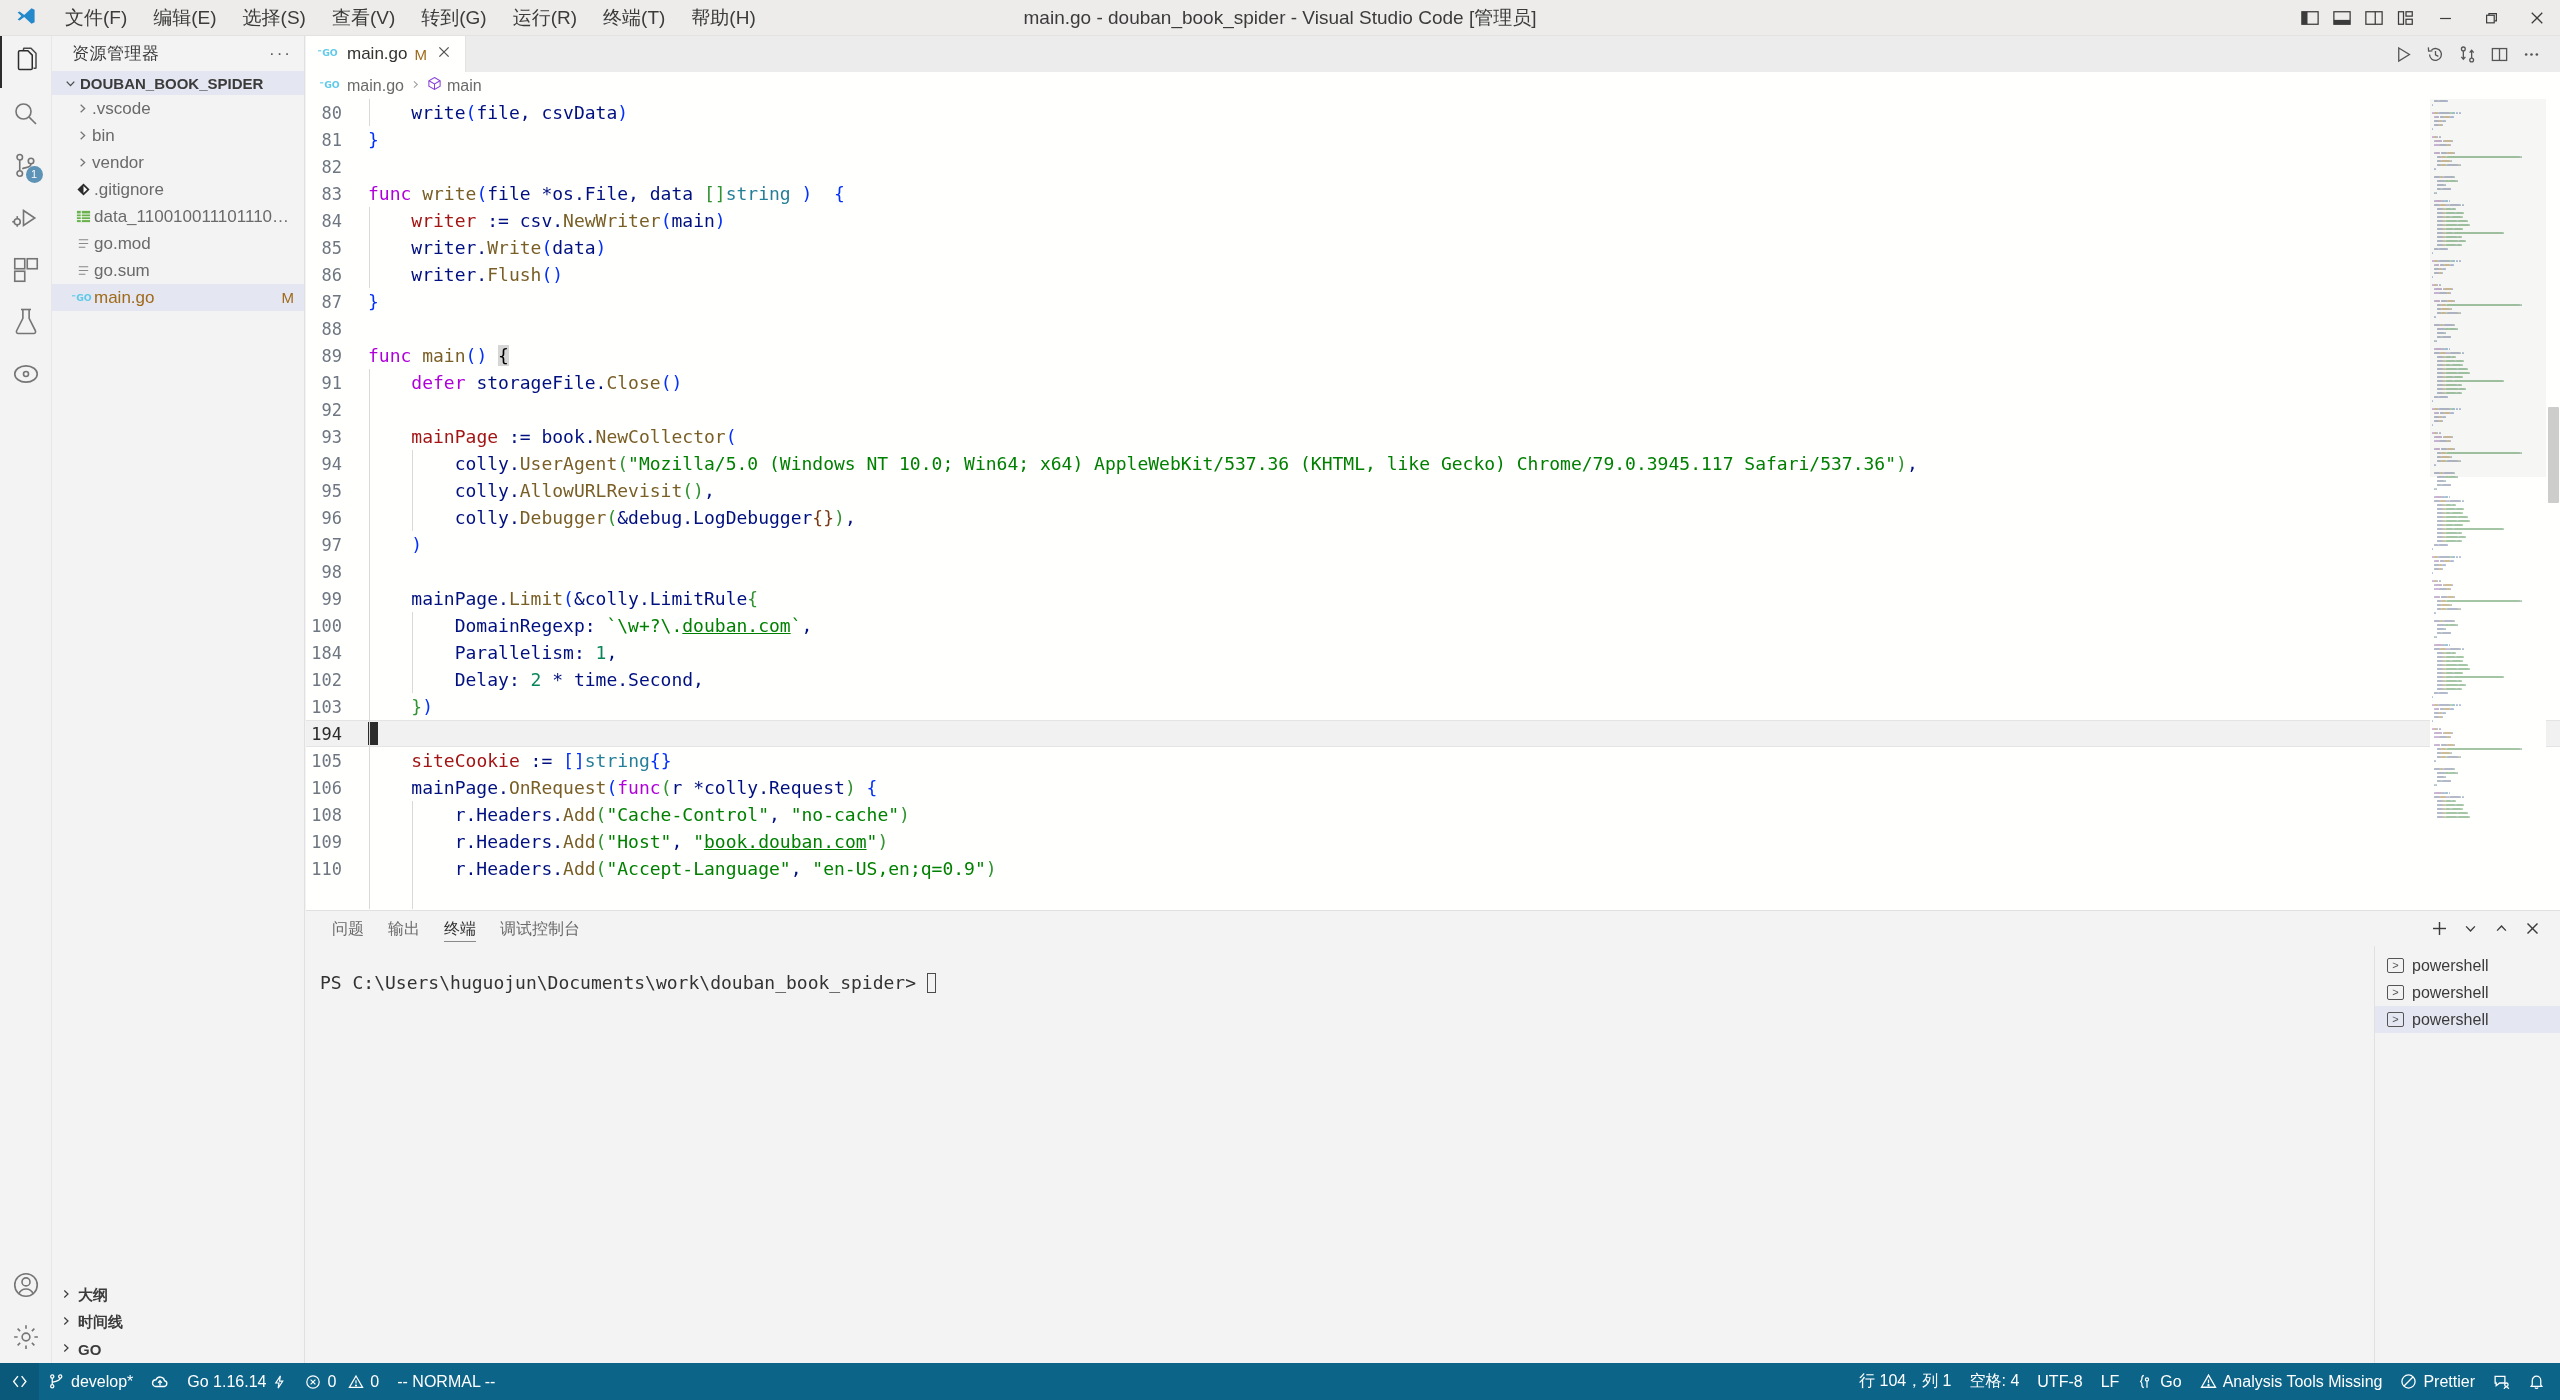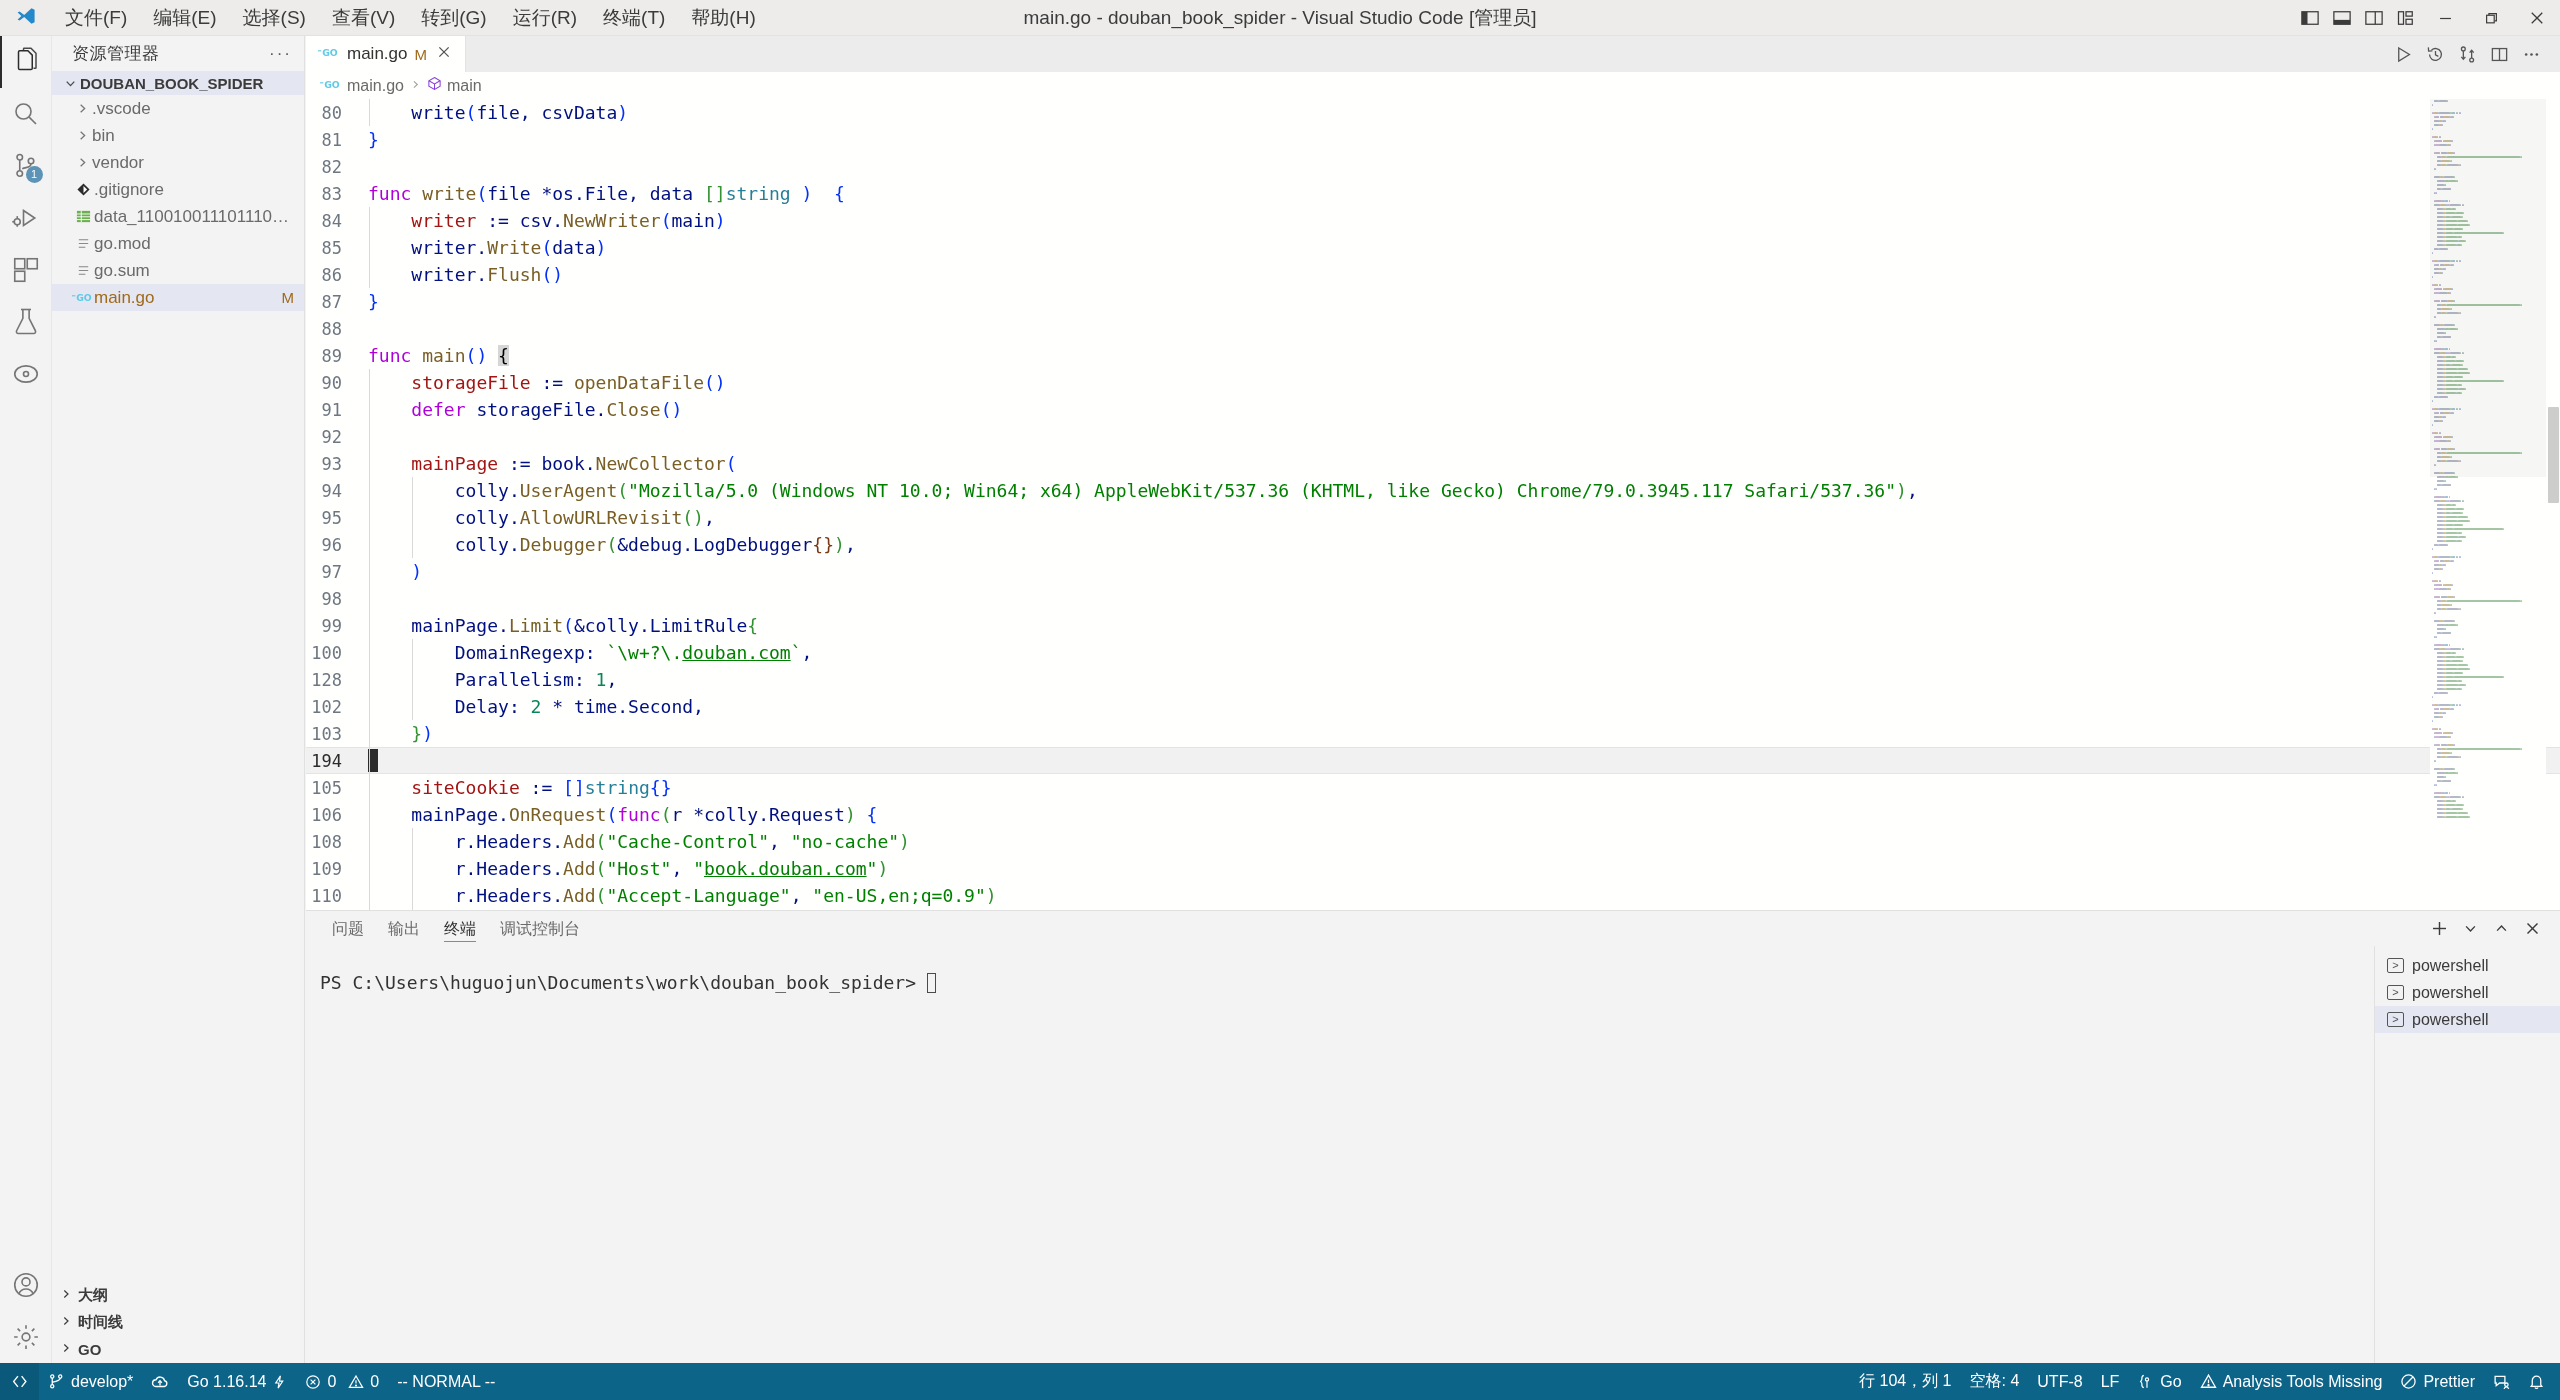--- a/index.html
+++ b/index.html
@@ -597,32 +597,31 @@
         <div class="cline"><span class="lnum">80</span><span class="ctext"><span class="va">    write</span><span class="p1">(</span><span class="va">file, csvData</span><span class="p1">)</span></span><span class="ig" style="left: 63px;"></span></div>
         <div class="cline"><span class="lnum">81</span><span class="ctext"><span class="p1">}</span></span></div>
         <div class="cline"><span class="lnum">82</span><span class="ctext"></span></div>
         <div class="cline"><span class="lnum">83</span><span class="ctext"><span class="k">func </span><span class="fn">write</span><span class="p1">(</span><span class="va">file *os.File, data </span><span class="p2">[]</span><span class="ty">string</span><span class="va"> </span><span class="p1">)</span><span class="va">  </span><span class="p1">{</span></span></div>
         <div class="cline"><span class="lnum">84</span><span class="ctext"><span class="va">    </span><span class="pv">writer</span><span class="va"> := csv.</span><span class="fn">NewWriter</span><span class="p1">(</span><span class="va">main</span><span class="p1">)</span></span><span class="ig" style="left: 63px;"></span></div>
         <div class="cline"><span class="lnum">85</span><span class="ctext"><span class="va">    writer.</span><span class="fn">Write</span><span class="p1">(</span><span class="va">data</span><span class="p1">)</span></span><span class="ig" style="left: 63px;"></span></div>
         <div class="cline"><span class="lnum">86</span><span class="ctext"><span class="va">    writer.</span><span class="fn">Flush</span><span class="p1">()</span></span><span class="ig" style="left: 63px;"></span></div>
         <div class="cline"><span class="lnum">87</span><span class="ctext"><span class="p1">}</span></span></div>
         <div class="cline"><span class="lnum">88</span><span class="ctext"></span></div>
         <div class="cline"><span class="lnum">89</span><span class="ctext"><span class="k">func </span><span class="fn">main</span><span class="p1">()</span><span class="va"> </span><span class="pu sel-brace">{</span></span></div>
-        <div class="cline"><span class="lnum">90</span><span class="ctext"><span class="va">    </span><span class="pv">storageFile</span><span class="va"> := </span><span class="fn">openDataFile</span><span class="p1">()</span></span><span class="ig" style="left: 63px;"></span></div>
         <div class="cline"><span class="lnum">91</span><span class="ctext"><span class="va">    </span><span class="k">defer</span><span class="va"> storageFile.</span><span class="fn">Close</span><span class="p1">()</span></span><span class="ig" style="left: 63px;"></span></div>
         <div class="cline"><span class="lnum">92</span><span class="ctext"></span><span class="ig" style="left: 63px;"></span></div>
         <div class="cline"><span class="lnum">93</span><span class="ctext"><span class="va">    </span><span class="pv">mainPage</span><span class="va"> := book.</span><span class="fn">NewCollector</span><span class="p1">(</span></span><span class="ig" style="left: 63px;"></span></div>
         <div class="cline"><span class="lnum">94</span><span class="ctext"><span class="va">        colly.</span><span class="fn">UserAgent</span><span class="p2">(</span><span class="st">"Mozilla/5.0 (Windows NT 10.0; Win64; x64) AppleWebKit/537.36 (KHTML, like Gecko) Chrome/79.0.3945.117 Safari/537.36"</span><span class="p2">)</span><span class="va">,</span></span><span class="ig" style="left: 63px;"></span><span class="ig" style="left: 106.4px;"></span></div>
         <div class="cline"><span class="lnum">95</span><span class="ctext"><span class="va">        colly.</span><span class="fn">AllowURLRevisit</span><span class="p2">()</span><span class="va">,</span></span><span class="ig" style="left: 63px;"></span><span class="ig" style="left: 106.4px;"></span></div>
         <div class="cline"><span class="lnum">96</span><span class="ctext"><span class="va">        colly.</span><span class="fn">Debugger</span><span class="p2">(</span><span class="va">&amp;debug.LogDebugger</span><span class="p3">{}</span><span class="p2">)</span><span class="va">,</span></span><span class="ig" style="left: 63px;"></span><span class="ig" style="left: 106.4px;"></span></div>
         <div class="cline"><span class="lnum">97</span><span class="ctext"><span class="va">    </span><span class="p1">)</span></span><span class="ig" style="left: 63px;"></span></div>
         <div class="cline"><span class="lnum">98</span><span class="ctext"></span><span class="ig" style="left: 63px;"></span></div>
         <div class="cline"><span class="lnum">99</span><span class="ctext"><span class="va">    mainPage.</span><span class="fn">Limit</span><span class="p1">(</span><span class="va">&amp;colly.LimitRule</span><span class="p2">{</span></span><span class="ig" style="left: 63px;"></span></div>
         <div class="cline"><span class="lnum">100</span><span class="ctext"><span class="va">        DomainRegexp: </span><span class="st">`\w+?\.</span><span class="lk">douban.com</span><span class="st">`</span><span class="va">,</span></span><span class="ig" style="left: 63px;"></span><span class="ig" style="left: 106.4px;"></span></div>
-        <div class="cline"><span class="lnum">128</span><span class="ctext"><span class="va">        Parallelism: </span><span class="nu">1</span><span class="va">,</span></span><span class="ig" style="left: 63px;"></span><span class="ig" style="left: 106.4px;"></span></div>
+        <div class="cline"><span class="lnum">184</span><span class="ctext"><span class="va">        Parallelism: </span><span class="nu">1</span><span class="va">,</span></span><span class="ig" style="left: 63px;"></span><span class="ig" style="left: 106.4px;"></span></div>
         <div class="cline"><span class="lnum">102</span><span class="ctext"><span class="va">        Delay: </span><span class="nu">2</span><span class="va"> * time.Second,</span></span><span class="ig" style="left: 63px;"></span><span class="ig" style="left: 106.4px;"></span></div>
         <div class="cline"><span class="lnum">103</span><span class="ctext"><span class="va">    </span><span class="p2">}</span><span class="p1">)</span></span><span class="ig" style="left: 63px;"></span></div>
         <div class="cline cur"><span class="lnum">194</span><span class="ctext"><span class="cur-block"></span></span><span class="ig" style="left: 63px;"></span></div>
         <div class="cline"><span class="lnum">105</span><span class="ctext"><span class="va">    </span><span class="pv">siteCookie</span><span class="va"> := </span><span class="p1">[]</span><span class="ty">string</span><span class="p1">{}</span></span><span class="ig" style="left: 63px;"></span></div>
         <div class="cline"><span class="lnum">106</span><span class="ctext"><span class="va">    mainPage.</span><span class="fn">OnRequest</span><span class="p1">(</span><span class="k">func</span><span class="p2">(</span><span class="va">r *colly.Request</span><span class="p2">)</span><span class="va"> </span><span class="p1">{</span></span><span class="ig" style="left: 63px;"></span></div>
         <div class="cline"><span class="lnum">108</span><span class="ctext"><span class="va">        r.Headers.</span><span class="fn">Add</span><span class="p2">(</span><span class="st">"Cache-Control"</span><span class="va">, </span><span class="st">"no-cache"</span><span class="p2">)</span></span><span class="ig" style="left: 63px;"></span><span class="ig" style="left: 106.4px;"></span></div>
         <div class="cline"><span class="lnum">109</span><span class="ctext"><span class="va">        r.Headers.</span><span class="fn">Add</span><span class="p2">(</span><span class="st">"Host"</span><span class="va">, </span><span class="st">"</span><span class="lk">book.douban.com</span><span class="st">"</span><span class="p2">)</span></span><span class="ig" style="left: 63px;"></span><span class="ig" style="left: 106.4px;"></span></div>
         <div class="cline"><span class="lnum">110</span><span class="ctext"><span class="va">        r.Headers.</span><span class="fn">Add</span><span class="p2">(</span><span class="st">"Accept-Language"</span><span class="va">, </span><span class="st">"en-US,en;q=0.9"</span><span class="p2">)</span></span><span class="ig" style="left: 63px;"></span><span class="ig" style="left: 106.4px;"></span></div>
         <div class="cline"><span class="ig" style="left: 63px;"></span><span class="ig" style="left: 106.4px;"></span></div>
       </div>

